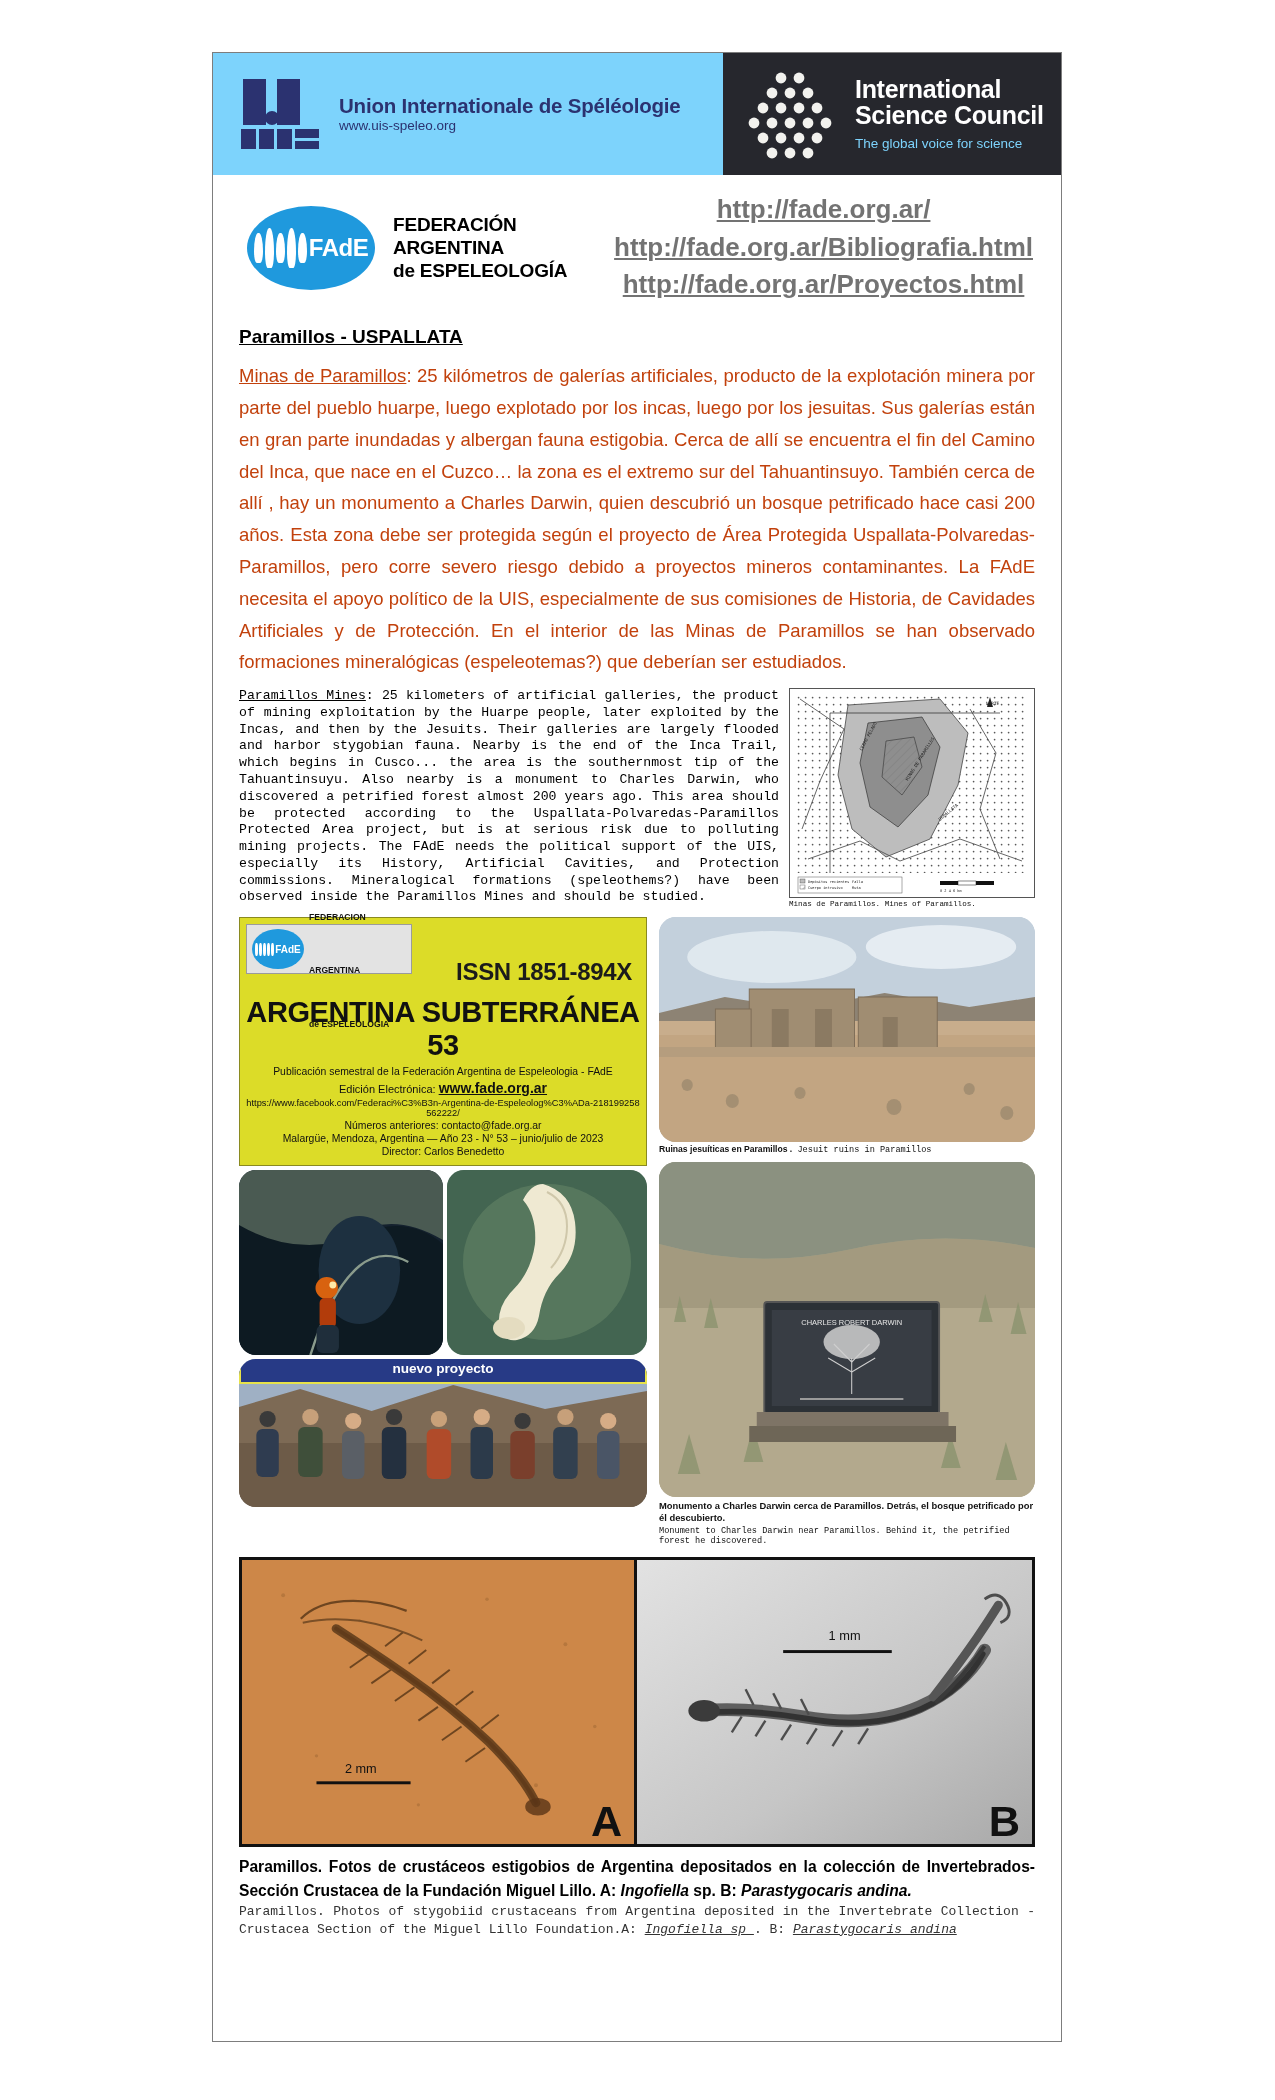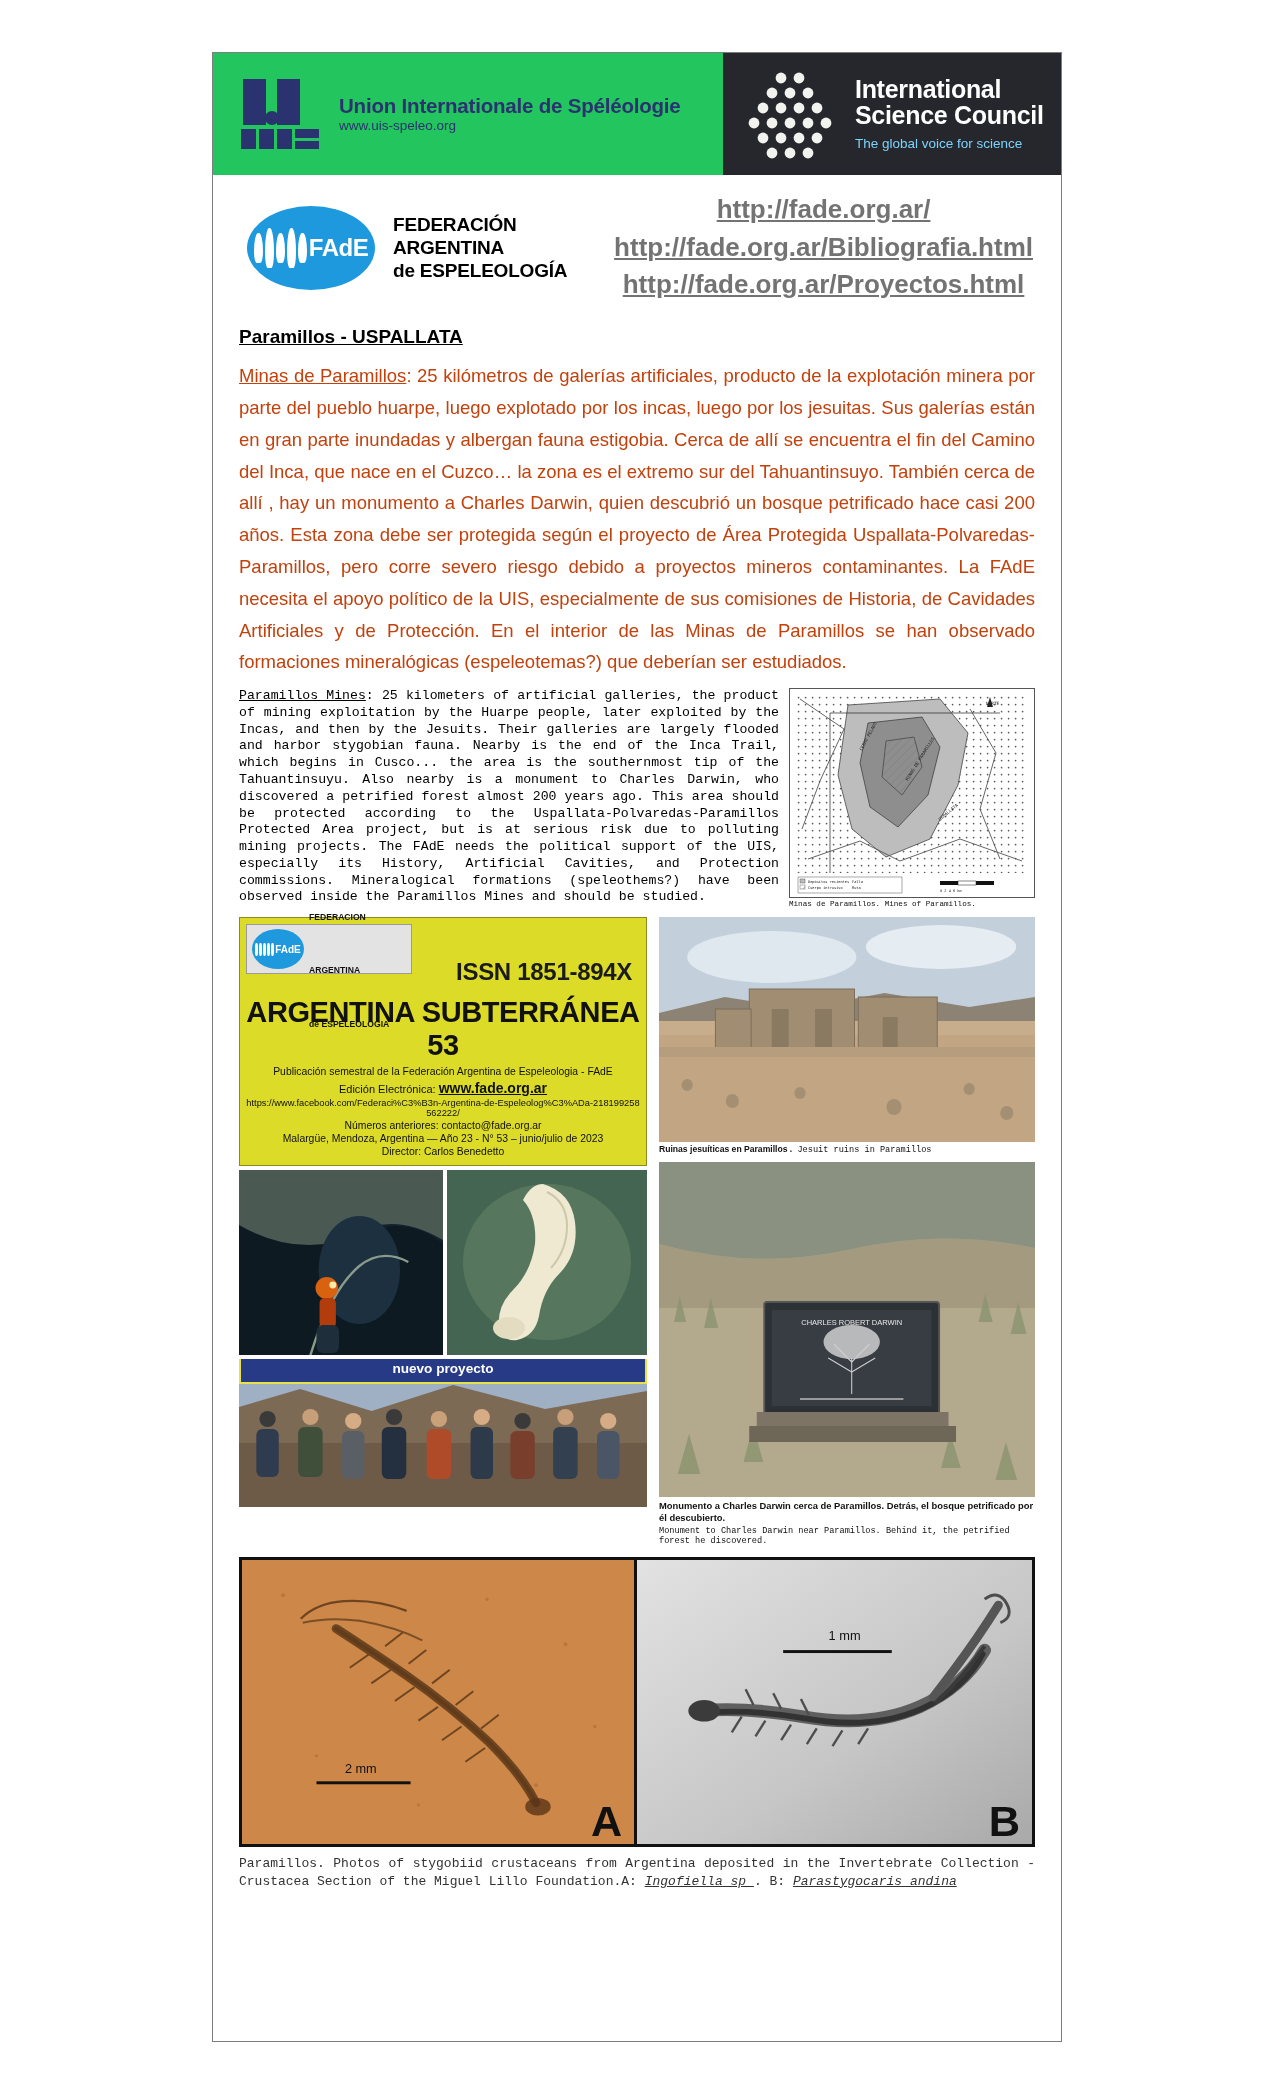--- a/index.html
+++ b/index.html
@@ -25,21 +25,21 @@
   }
 
   
   .banner {
     display: flex;
     width: 100%;
     height: 122px;
   }
   .banner-uis {
     flex: 0 0 510px;
-    background: #22c55e;
+    background: #7dd3fc;
     display: flex; align-items: center;
     padding-left: 26px;
   }
   .uis-mark { width: 86px; height: 74px; position: relative; margin-right: 14px; }
   .uis-txt { line-height: 1.05; }
   .uis-name {
     font-size: 20.5px; font-weight: bold; color: #2b3270;
     letter-spacing: -0.2px; white-space: nowrap;
   }
   .uis-url { font-size: 13.5px; color: #2b3270; margin-top: 3px; }
@@ -151,21 +151,21 @@
     font-size: 29px; font-weight: bold; color: #111;
     margin-top: 10px; letter-spacing: -0.4px;
   }
   .cover-sub { font-size: 10.4px; color: #111; margin-top: 4px; }
   .cover-ed { font-size: 11px; color: #111; margin-top: 3px; }
   .cover-ed .site { font-size: 14px; font-weight: bold; text-decoration: underline; }
   .cover-fb { font-size: 9.3px; color: #111; margin-top: 2px; word-break: break-all; }
   .cover-line { font-size: 10.4px; color: #111; margin-top: 2px; }
 
   
-  .photo { position: relative; overflow: hidden; }
+  .photo { position: relative; overflow: hidden; border-radius: 17px; }
   .ph-caption-bar {
     position: absolute; left: 0; right: 0; bottom: 0;
     background: #273a86; border: 2px solid #e7e24a;
     color: #ffffff; font-size: 13.6px; font-weight: bold;
     padding: 4px 8px; line-height: 1.25; text-align: center;
   }
   .cap-mono {
     font-family: "Liberation Mono", monospace;
     font-size: 8.6px; color: #111; line-height: 1.25; margin-top: 2px;
   }
@@ -602,17 +602,18 @@
           <g>
             <text x="194" y="82" font-family="sans-serif" font-size="13" fill="#111">1 mm</text>
             <rect x="148" y="92" width="110" height="3" fill="#111"></rect>
           </g>
           <text x="372" y="282" text-anchor="middle" font-family="sans-serif" font-size="44" font-weight="bold" fill="#111">B</text>
         </svg>
       </div>
     </div>
 
     <div class="final-cap">
+      <div class="es"><span>Paramillos. Fotos de crustáceos estigobios de Argentina depositados en la colección de Invertebrados-Sección Crustacea de la Fundación Miguel Lillo. A: </span><i>Ingofiella</i><span> sp. B: </span><i style="font-weight:bold">Parastygocaris andina.</i></div>
       <div class="en"><span> Paramillos. Photos of stygobiid crustaceans from Argentina deposited in the Invertebrate Collection - Crustacea Section of the Miguel Lillo Foundation.A: </span><u><i>Ingofiella sp </i></u><span>. B: </span><u><i>Parastygocaris andina</i></u></div>
     </div>
 
   </div>
 </div>
 
 </body></html>

